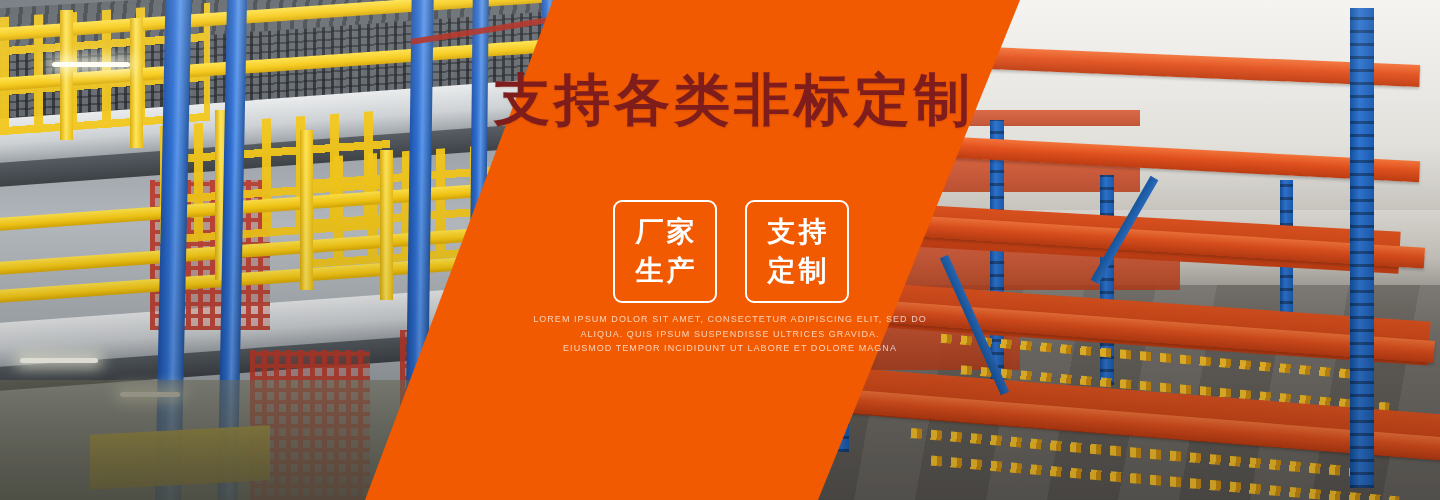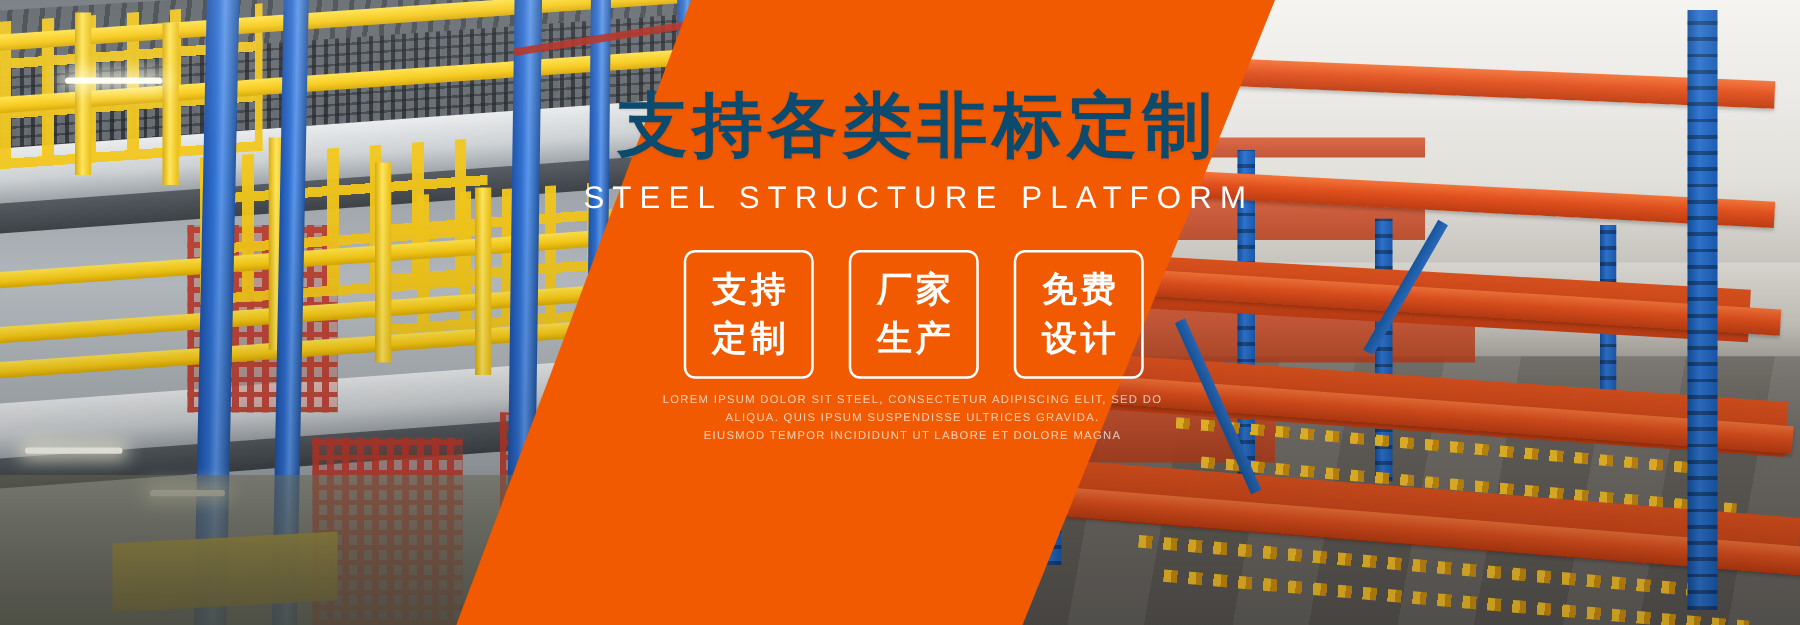--- a/index.html
+++ b/index.html
@@ -203,21 +203,21 @@
     position: absolute;
     left: 0; top: 0; width: 1440px; height: 500px;
     display: flex;
     flex-direction: column;
     align-items: center;
   }
   .title-cn {
     position: absolute;
     left: 0; right: 0; top: 72px;
     text-align: center;
-    color: #0c4a6e;
+    color: #7f1d1d;
     font-size: 56px;
     font-weight: bold;
     letter-spacing: 4px;
     line-height: 1;
     padding-left: 28px;
     text-shadow: 0 1px 2px rgba(120,40,0,.18);
   }
   .title-en {
     position: absolute;
     left: 0; right: 0; top: 144px;
@@ -382,38 +382,33 @@
 
     <div class="pr-shadow"></div>
   </div>
 
   <div class="orange-panel"></div>
 
   <div class="content">
 
     <div class="title-cn">支持各类非标定制</div>
 
-    <div class="title-en">STEEL STRUCTURE PLATFORM</div>
 
     <div class="feature-row">
-      <div class="feature-box">
-        <span>支持</span>
-        <span>定制</span>
-      </div>
       <div class="feature-box">
         <span>厂家</span>
         <span>生产</span>
       </div>
       <div class="feature-box">
-        <span>免费</span>
-        <span>设计</span>
+        <span>支持</span>
+        <span>定制</span>
       </div>
     </div>
 
     <div class="lorem">
-      <div>LOREM IPSUM DOLOR SIT STEEL, CONSECTETUR ADIPISCING ELIT, SED DO</div>
+      <div>LOREM IPSUM DOLOR SIT AMET, CONSECTETUR ADIPISCING ELIT, SED DO</div>
       <div>ALIQUA. QUIS IPSUM SUSPENDISSE ULTRICES GRAVIDA.</div>
       <div>EIUSMOD TEMPOR INCIDIDUNT UT LABORE ET DOLORE MAGNA</div>
     </div>
 
 
   </div>
 </div>
 
 </body></html>

